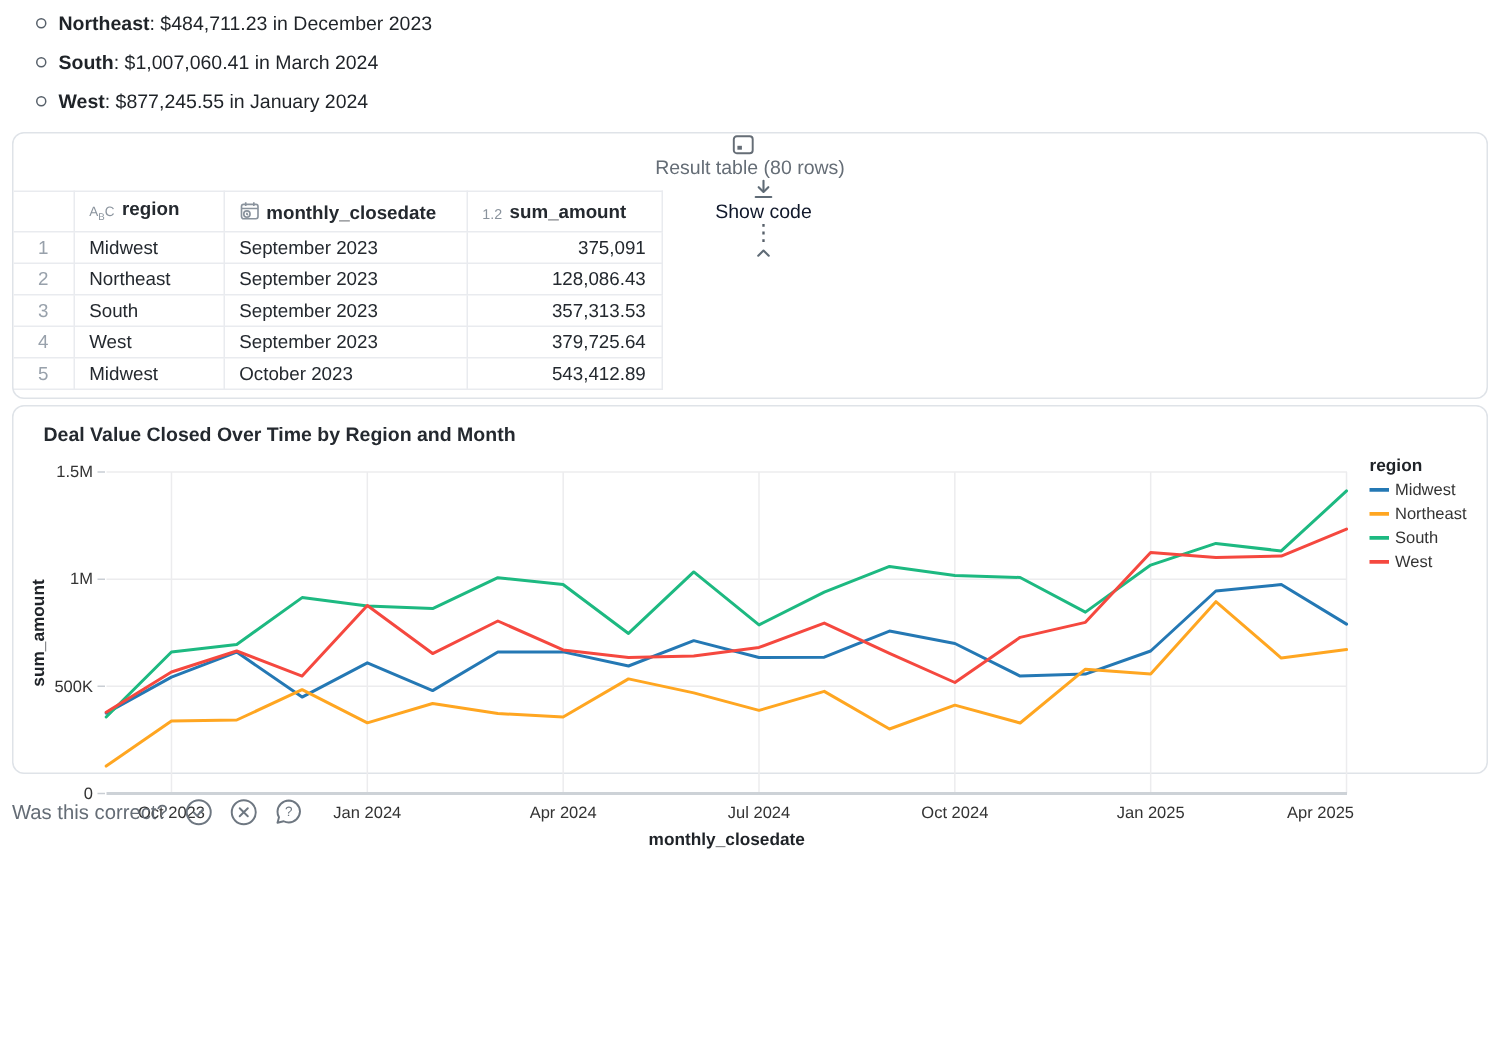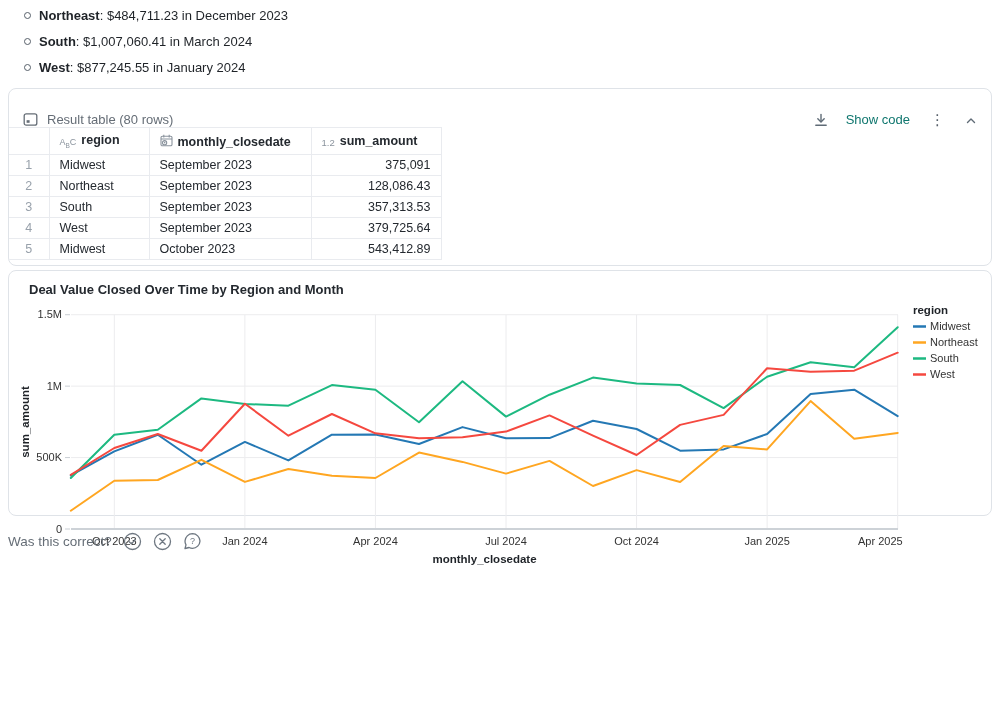--- a/index.html
+++ b/index.html
@@ -7,25 +7,25 @@
   .intro{padding:8px 12px 2px 8px;font-size:13.5px;}
   .intro p{margin:0 0 16px 0;}
   ul.bullets{list-style:none;margin:0;padding:0 0 0 16px;}
   ul.bullets li{position:relative;margin:0 0 11px 0;padding-left:15px;font-size:13px;line-height:15px;}
   ul.bullets li::before{content:"";position:absolute;left:0;top:4px;width:5px;height:5px;
     border:1.3px solid #57606a;border-radius:50%;}
   ul.bullets li b{font-weight:bold;}
 
   .card{border:1px solid #dfe3e8;border-radius:8px;margin:0 8px;background:#fff;box-sizing:border-box;}
   .table-card{height:178px;overflow:hidden;margin-bottom:4px;}
-  .table-card-header{display:flex;align-items:flex-end;height:38px;padding:0 14px;color:#656d76;font-size:13px;}
+  .table-card-header{display:flex;align-items:center;height:38px;padding:0 14px;color:#656d76;font-size:13px;flex-direction:column;}
   .table-card-header .ticon{margin-right:9px;display:inline-flex;}
   .table-card-header .spacer{flex:1;}
   .hbtn{display:inline-flex;align-items:center;justify-content:center;cursor:pointer;margin-left:18px;color:#5f6b76;}
-  .showcode{color:#0f766e;font-size:13px;text-decoration:none;cursor:pointer;margin-left:18px;}
+  .showcode{color:#0f172a;font-size:13px;text-decoration:none;cursor:pointer;margin-left:18px;}
   .kebab{font-size:15px;letter-spacing:0;line-height:1;color:#57606a;padding:0 2px;}
 
   table.result{border-collapse:collapse;font-size:12.5px;color:#24292f;table-layout:fixed;}
   table.result th,table.result td{border:1px solid #e9ebef;padding:0 10px;height:21px;
     overflow:hidden;white-space:nowrap;box-sizing:border-box;}
   table.result th{height:27px;font-weight:bold;text-align:left;background:#fff;}
   table.result .rownum{width:40px;text-align:center;color:#98a1ab;border-left:none;}
   table.result .c-region{width:100px;}
   table.result .c-date{width:162px;}
   table.result .c-num{width:130px;margin-left:16px;}

